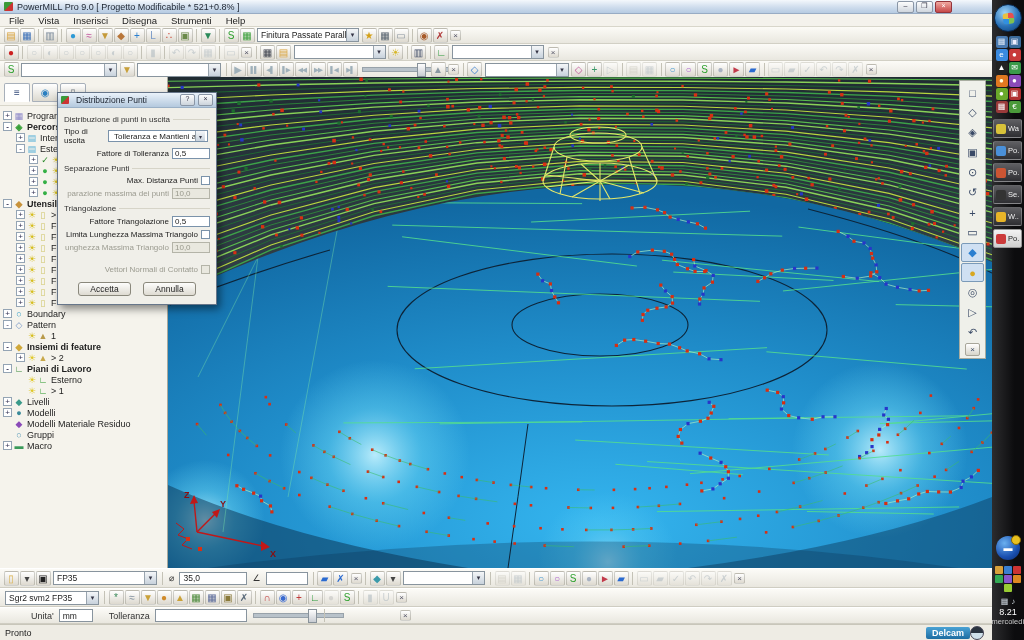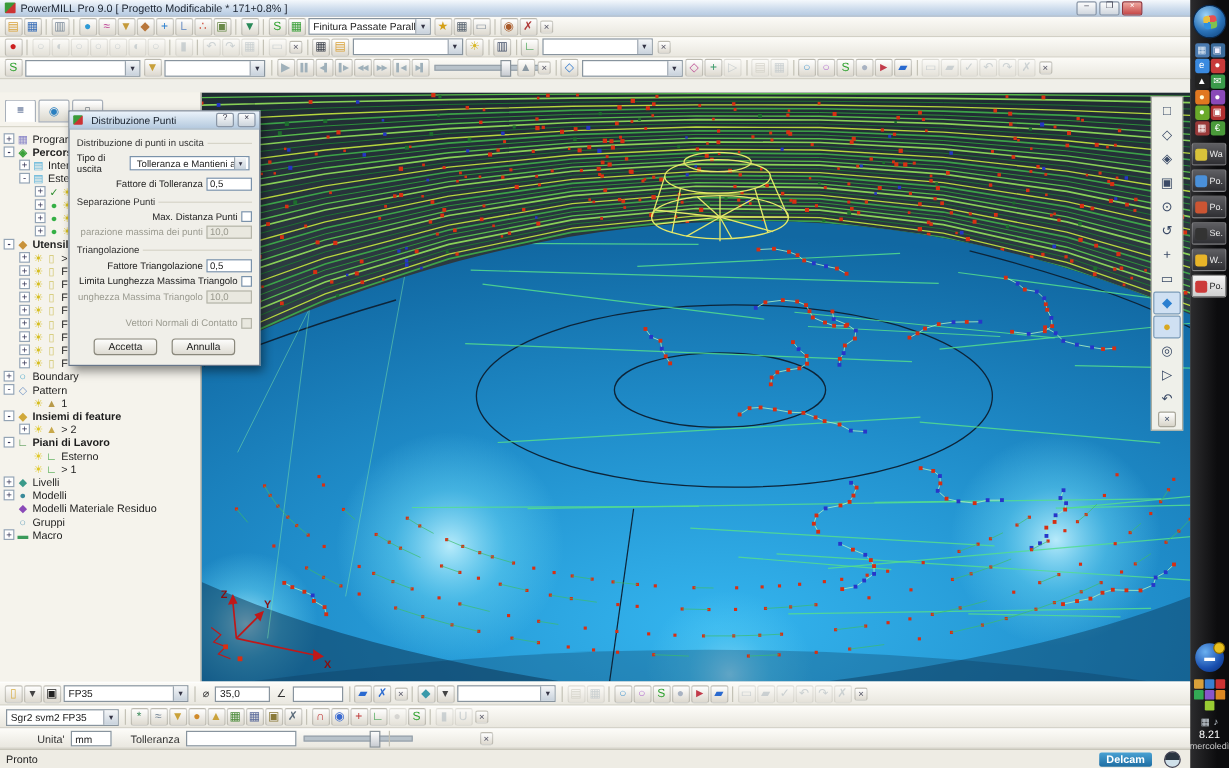--- a/index.html
+++ b/index.html
@@ -84,21 +84,21 @@
   .dbtn{font-size:8.5px;padding:1px 11px;background:linear-gradient(#fdfdfc,#dedbd2);border:1px solid #8a887c;
     border-radius:3px;color:#222}
   
   .brow{position:absolute;left:0;width:992px;display:flex;align-items:center;background:linear-gradient(#fcfbf7,#e9e7df);
     border-top:1px solid #fff;border-bottom:1px solid #cfcdc2;box-sizing:border-box;padding:0 3px}
   #rowA{top:568px;height:20px}
   #rowB{top:588px;height:19px}
   #rowC{top:607px;height:17px}
   .statusbar{position:absolute;left:0;top:624px;width:992px;height:16px;background:#eeece4;
     border-top:1px solid #c8c6ba;display:flex;align-items:center;font-size:9px;color:#222;padding-left:5px;box-sizing:border-box}
-  .delcam{margin-left:auto;margin-right:8px;display:flex;align-items:center;gap:10px}
+  .delcam{margin-left:auto;margin-right:8px;display:flex;align-items:center;gap:0}
   .delcam .dpill{background:linear-gradient(#4aa2d4,#1d6da2);color:#fff;font-size:9px;font-weight:bold;
     padding:0 6px;border-radius:2px;line-height:12px}
   .delcam .dball{width:12px;height:12px;border-radius:50%;background:linear-gradient(180deg,#2a3440 52%,#cfe0ea 52%);
     border:1px solid #445}
   
   .taskbar{position:absolute;left:992px;top:0;width:32px;height:640px;display:flex;flex-direction:column;
     align-items:center;background:linear-gradient(90deg,#2c2c2e,#0c0c0e 70%);box-sizing:border-box;padding:2px 0}
   .orb{width:26px;height:26px;border-radius:50%;background:radial-gradient(circle at 38% 30%,#9ed4f8,#2a72b8 55%,#0a3a70);
     border:1px solid #0a2a50;display:flex;align-items:center;justify-content:center;margin:2px 0 4px}
   .flag{width:11px;height:11px;border-radius:3px;transform:rotate(-8deg);
@@ -123,27 +123,35 @@
   .clk{color:#fff;font-size:9px}
   .day{color:#ccc;font-size:7.5px;margin-bottom:12px}
   .spacer{flex:1}
 </style>
 </head>
 <body>
 
 <div class="win">
   <div class="titlebar">
     <span class="appico"></span>
-    <span>PowerMILL Pro 9.0   [ Progetto Modificabile * 171+0.8% ]</span>
+    <span>PowerMILL Pro 9.0   [ Progetto Modificabile * 521+0.8% ]</span>
     <span class="wbtns">
       <span class="wbtn">–</span>
       <span class="wbtn">❒</span>
       <span class="wbtn close">×</span>
     </span>
   </div>
+  <div class="menubar">
+      <span class="mitem">File</span>
+      <span class="mitem">Vista</span>
+      <span class="mitem">Inserisci</span>
+      <span class="mitem">Disegna</span>
+      <span class="mitem">Strumenti</span>
+      <span class="mitem">Help</span>
+    </div>
 
   <div class="tbrow" id="row1">
     <span style="display:contents"><span class="tbi" style="color: rgb(217, 163, 60);">▤</span><span class="tbi" style="color: rgb(58, 111, 184);">▦</span><span class="tsep"></span><span class="tbi" style="color: rgb(122, 138, 154);">▥</span><span class="tsep"></span><span class="tbi" style="color: rgb(46, 154, 214);">●</span><span class="tbi" style="color: rgb(192, 74, 154);">≈</span><span class="tbi" style="color: rgb(197, 154, 58);">▼</span><span class="tbi" style="color: rgb(184, 118, 58);">◆</span><span class="tbi" style="color: rgb(42, 127, 208);">+</span><span class="tbi" style="color: rgb(122, 154, 200);">L</span><span class="tbi" style="color: rgb(204, 68, 51);">∴</span><span class="tbi" style="color: rgb(106, 138, 74);">▣</span><span class="tsep"></span><span class="tbi" style="color: rgb(42, 138, 90);">▼</span><span class="tsep"></span><span class="tbi" style="color: rgb(44, 160, 44);">S</span><span class="tbi" style="color: rgb(58, 160, 58);">▦</span></span>
     <span class="combo" style="width:102px">
       <span class="cv">Finitura Passate Parallele</span>
       <span class="cb">▾</span>
     </span>
     <span style="display:contents"><span class="tbi" style="color: rgb(212, 160, 23);">★</span><span class="tbi" style="color: rgb(85, 97, 110);">▦</span><span class="tbi" style="color: rgb(138, 148, 160);">▭</span><span class="tsep"></span><span class="tbi" style="color: rgb(168, 90, 42);">◉</span><span class="tbi" style="color: rgb(176, 58, 58);">✗</span><span class="tbi closex" style="color: rgb(85, 85, 102);">×</span></span>
   </div>
 
@@ -1271,21 +1279,21 @@
     </div>
 
   <div class="brow" id="rowA">
     <span style="display:contents"><span class="tbi" style="color: rgb(217, 176, 74);">▯</span><span class="tbi" style="color: rgb(68, 68, 68);">▾</span><span class="tbi" style="color: rgb(34, 34, 34);">▣</span></span>
     <span class="combo" style="width:104px">
       <span class="cv">FP35</span>
       <span class="cb">▾</span>
       </span>
     <span class="tsep"></span>
     <span class="lab">⌀</span>
-    <span class="field" style="width:46px">35,0</span>
+    <span class="field" style="width:68px">35,0</span>
     <span class="lab">∠</span>
     <span class="field" style="width:42px"></span>
     <span class="tsep"></span>
     <span style="display:contents"><span class="tbi" style="color: rgb(42, 106, 208);">▰</span><span class="tbi" style="color: rgb(42, 106, 208);">✗</span><span class="tbi closex" style="color: rgb(85, 85, 102);">×</span></span>
     <span class="tsep"></span>
     <span style="display:contents"><span class="tbi" style="color: rgb(58, 154, 170);">◆</span><span class="tbi" style="color: rgb(68, 68, 68);">▾</span></span>
     <span class="combo" style="width:82px">
       <span class="cv"></span>
       <span class="cb">▾</span>
       </span>

